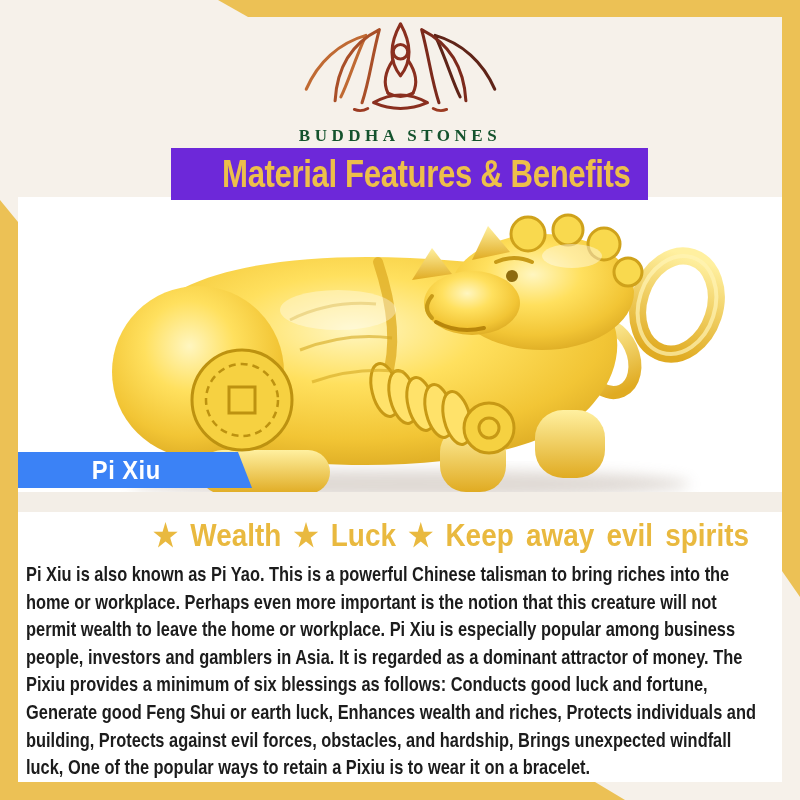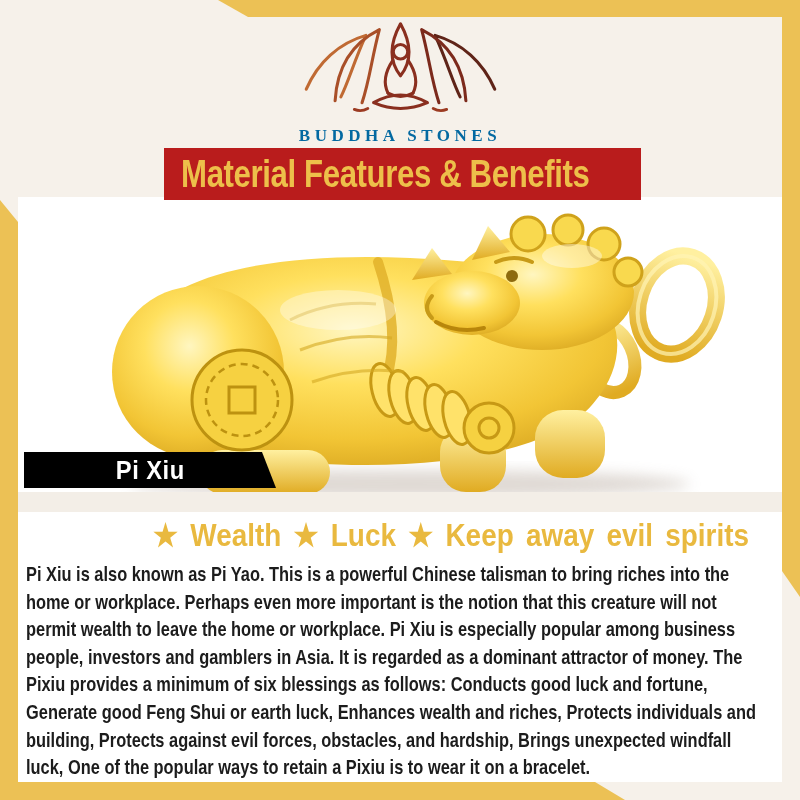--- a/index.html
+++ b/index.html
@@ -16,32 +16,32 @@
   .bar-left{left:0;top:200px;width:18px;height:600px;
     clip-path:polygon(0 0,100% 22px,100% 100%,0 100%);}
   .bar-bottom{left:0;top:782px;width:625px;height:18px;
     clip-path:polygon(0 0,595px 0,100% 100%,0 100%);}
   
   .panel{position:absolute;left:18px;top:197px;width:764px;height:585px;background:#ffffff;z-index:1;}
   
   .logo-area{position:absolute;left:0;top:20px;width:800px;display:flex;
     flex-direction:column;align-items:center;z-index:2;}
   .brand-name{margin-top:6px;font-family:"Liberation Serif",serif;font-weight:600;
-    font-size:17px;letter-spacing:4.5px;color:#0369a1;}
+    font-size:17px;letter-spacing:4.5px;color:#14532d;}
   
-  .title-strip{position:absolute;left:164px;top:148px;width:477px;height:52px;background:#b91c1c;
-    display:flex;align-items:center;justify-content:flex-end;z-index:2;}
+  .title-strip{position:absolute;left:171px;top:148px;width:477px;height:52px;background:#6d28d9;
+    display:flex;align-items:center;justify-content:flex-start;z-index:2;}
   .title-strip span{font-size:39px;font-weight:bold;color:#edbf4a;letter-spacing:-0.5px;
     transform:scaleX(0.8);white-space:nowrap;}
   
   .photo-area{position:absolute;left:80px;top:200px;width:660px;height:305px;z-index:2;}
   
-  .pixiu-banner{position:absolute;left:0;top:452px;width:252px;height:36px;background:#000000;
+  .pixiu-banner{position:absolute;left:0;top:452px;width:252px;height:36px;background:#3b82f6;
     clip-path:polygon(0 0,238px 0,252px 100%,0 100%);
-    display:flex;align-items:center;justify-content:center;z-index:4;margin-left:24px;}
+    display:flex;align-items:center;justify-content:center;z-index:4;}
   .pixiu-banner span{font-size:25px;font-weight:bold;color:#ffffff;letter-spacing:0.5px;
     transform:scaleX(0.95);}
   
   .cream-band{position:absolute;left:18px;top:492px;width:764px;height:20px;background:#f3eee7;z-index:3;}
   
   .tagline{position:absolute;left:18px;top:513px;width:764px;height:44px;
     display:flex;align-items:center;justify-content:flex-end;z-index:3;}
   .tagline span{font-size:31px;font-weight:bold;color:#e9b93f;word-spacing:5px;
     transform:scaleX(0.9);white-space:nowrap;}
   

